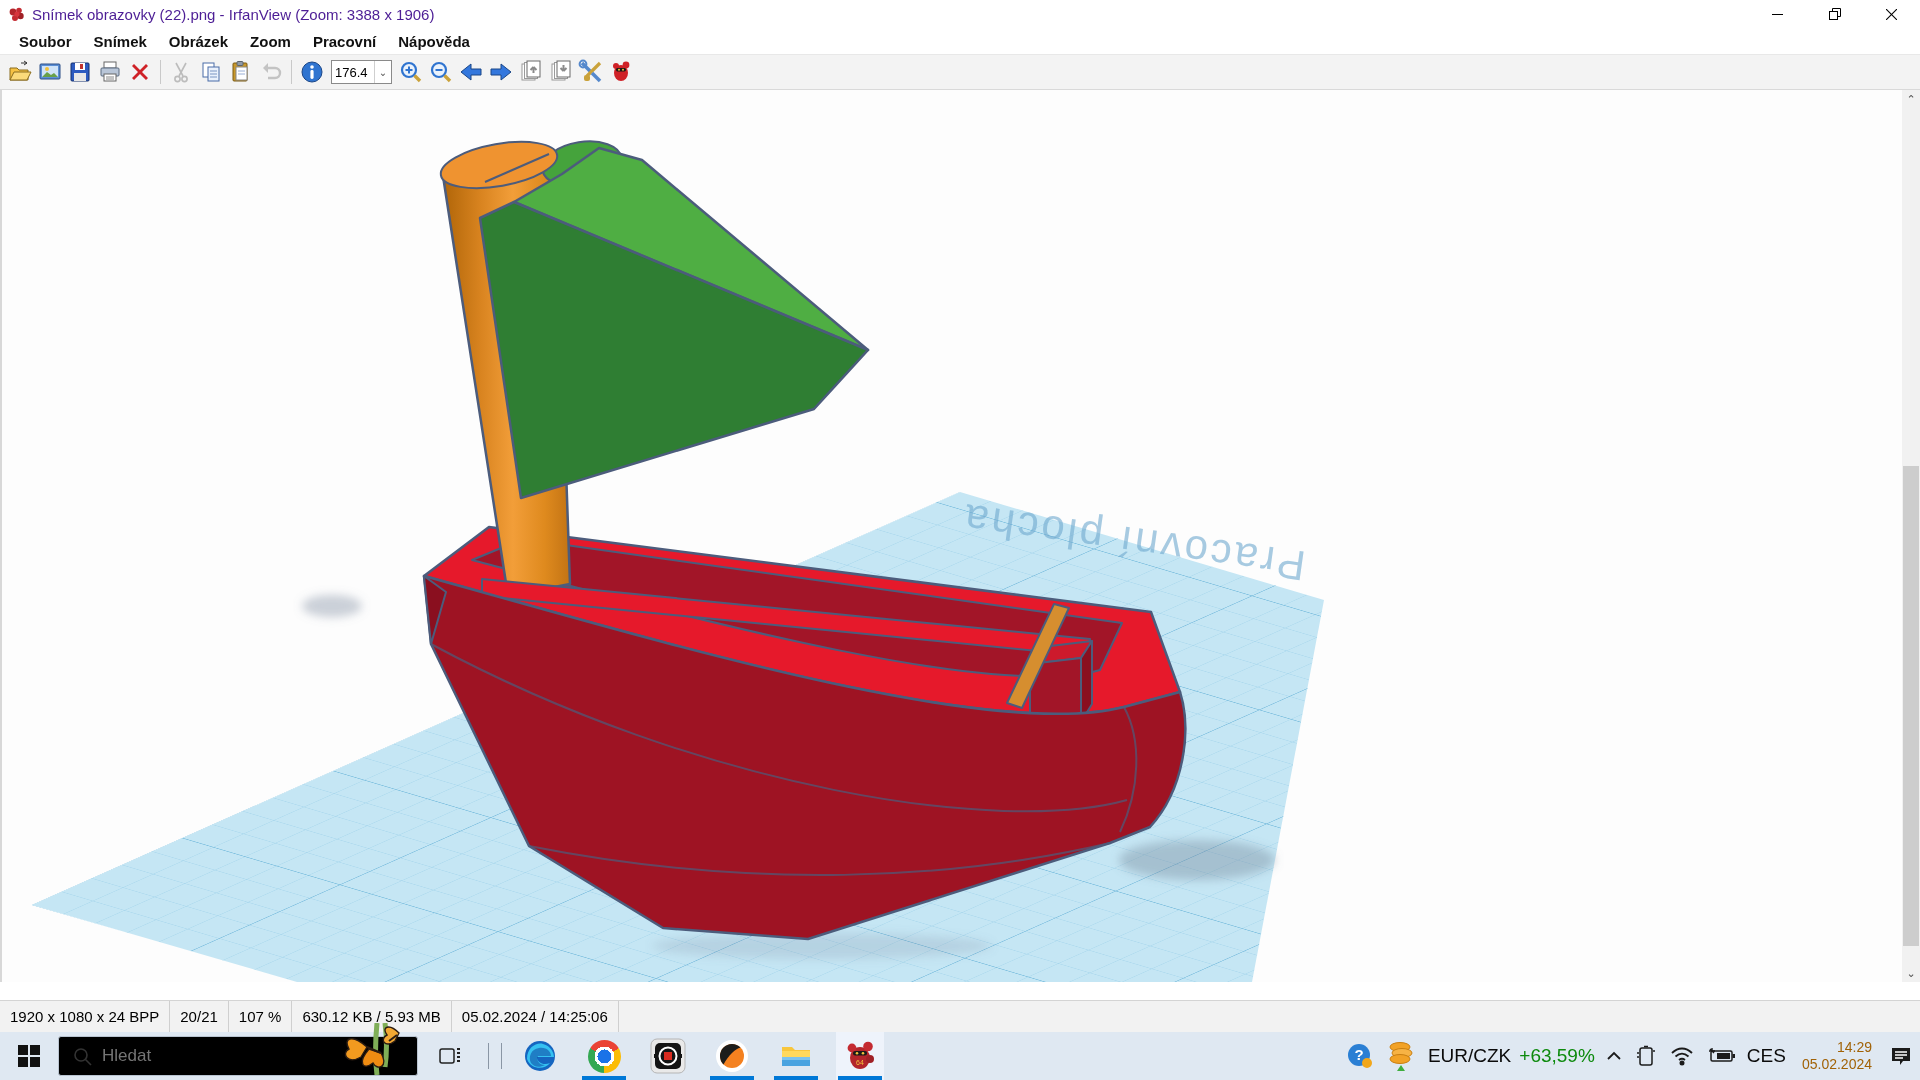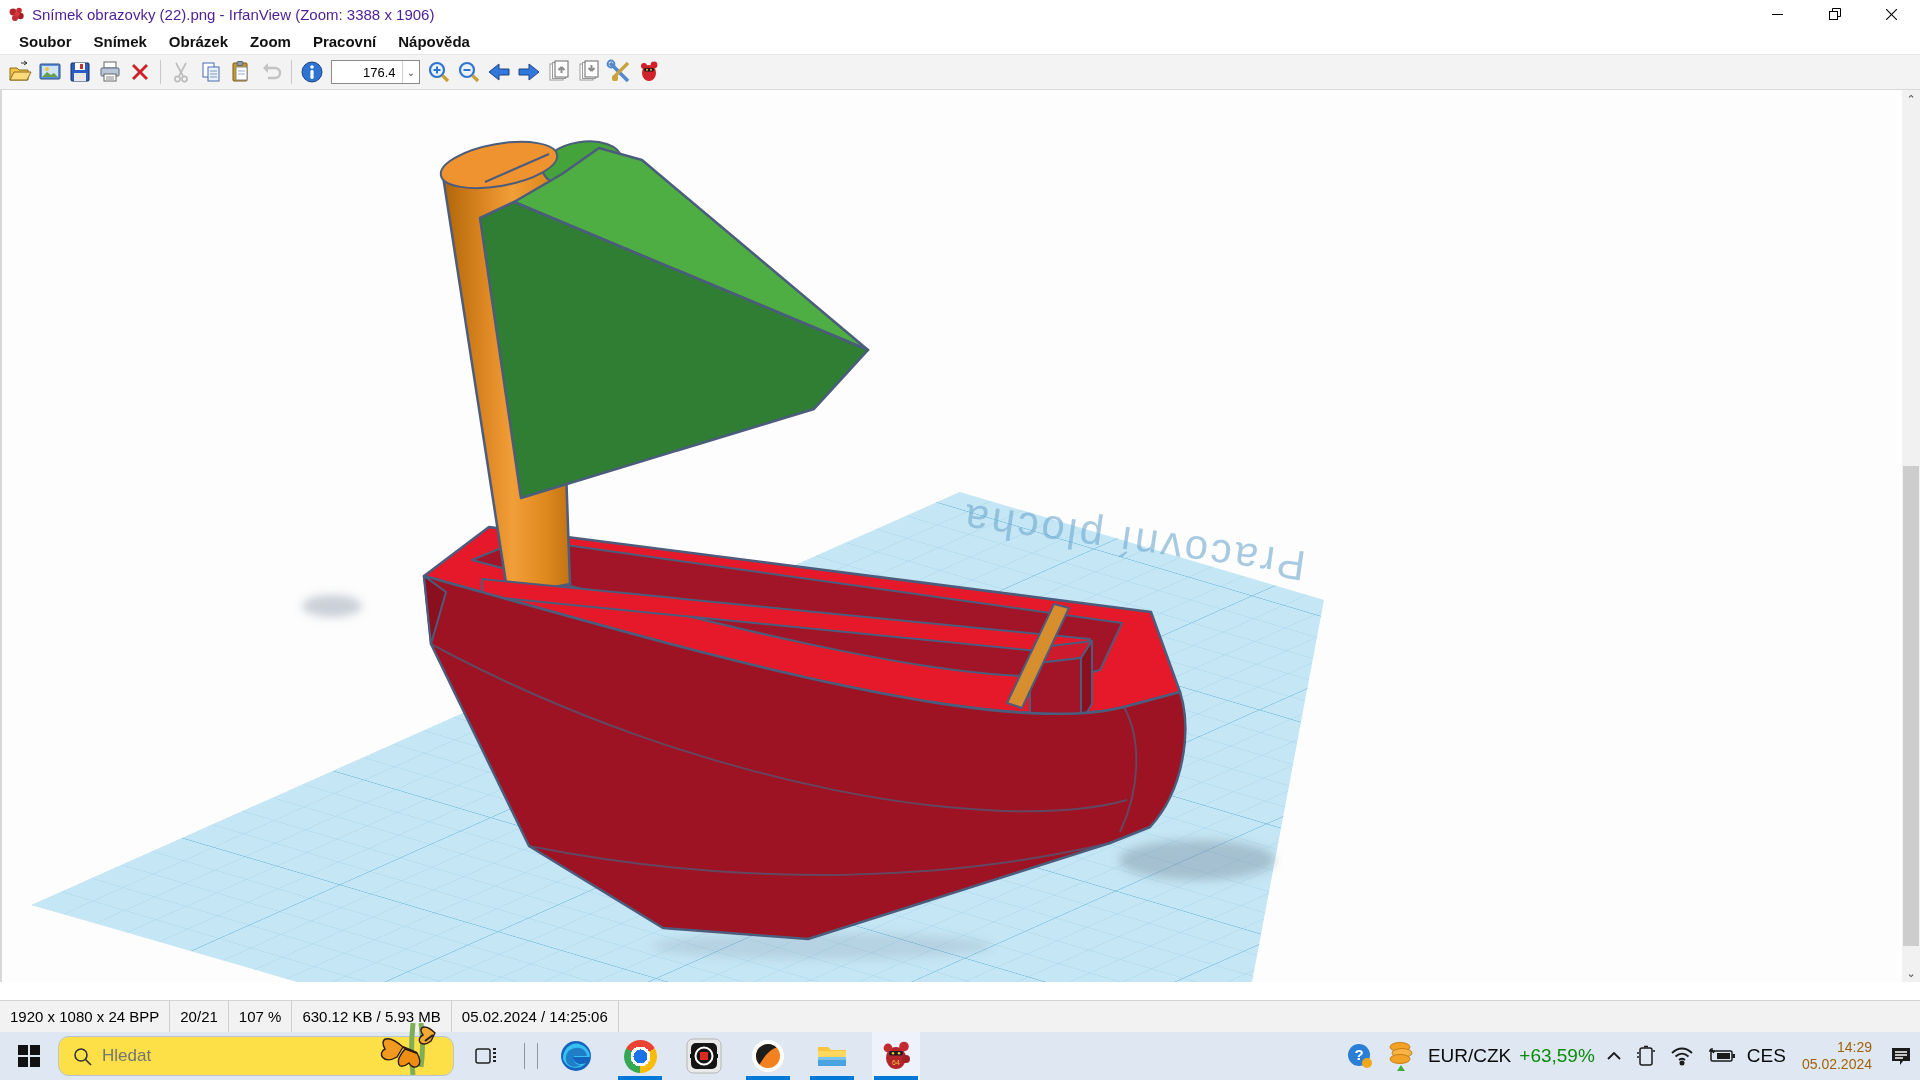--- a/index.html
+++ b/index.html
@@ -17,21 +17,21 @@
   
   .menubar { position:absolute; left:0; top:28px; width:1920px; height:27px; background:#fff; display:flex; align-items:center; padding-left:8px; border-bottom:1px solid #e8e8e8; }
   .menuitem { font-size:15px; color:#111; padding:4px 11px;font-weight:bold; }
 
   
   .toolbar { position:absolute; left:0; top:55px; width:1920px; height:35px; background:#f3f3f3; border-bottom:1px solid #d9d9d9; display:flex; align-items:center; padding-left:5px; }
   .tbtn { width:30px; height:30px; display:flex; align-items:center; justify-content:center; border:1px solid transparent; border-radius:3px; }
   .tbtn svg { display:block; }
   .tbtn.dim { opacity:.45; }
   .tsep { width:1px; height:24px; background:#c9c9c9; margin:0 5px; }
-  .zoombox { display:flex; margin:0 4px; height:24px; border:1px solid #8a8a8a; background:#fff; align-items:stretch;padding-left:28px; }
+  .zoombox { display:flex; margin:0 4px; height:24px; border:1px solid #8a8a8a; background:#fff; align-items:stretch; }
   .zoombox input { width:42px; border:0; outline:none; font-size:13px; padding:0 3px; font-family:"Liberation Sans",sans-serif; }
   .zoombox .dd { width:17px; display:flex; align-items:center; justify-content:center; border-left:1px solid #cfcfcf; color:#555; font-size:10px; }
 
   
   .content { position:absolute; left:0; top:90px; width:1920px; height:892px; background:#fff; border-left:2px solid #d8d8d8; }
   .scene { position:absolute; left:0; top:0; }
   
   .vscroll { position:absolute; right:0; top:90px; width:18px; height:892px; background:#f1f1f1; }
   .vscroll .arrow { position:absolute; left:0; width:18px; height:18px; display:flex; align-items:center; justify-content:center; color:#505050; font-size:11px; }
   .vscroll .thumb { position:absolute; left:1px; width:16px; background:#cdcdcd; }
@@ -40,21 +40,21 @@
   .hscroll .thumb { position:absolute; top:1px; height:16px; background:#cdcdcd; }
   .corner { position:absolute; right:0; top:982px; width:18px; height:18px; background:#f1f1f1; }
 
   
   .statusbar { position:absolute; left:0; top:1000px; width:1920px; height:32px; background:#f2f2f2; border-top:1px solid #d4d4d4; display:flex; align-items:center; font-size:15px; color:#000; }
   .sfield { padding:0 10px; height:100%; display:flex; align-items:center; border-right:1px solid #cfcfcf; white-space:nowrap; }
 
   
   .taskbar { position:absolute; left:0; top:1032px; width:1920px; height:48px; background:#dfe8f2; display:flex; align-items:center; }
   .startbtn { width:58px; height:48px; display:flex; align-items:center; justify-content:center; }
-  .searchbox { position:relative; width:396px; height:40px; background:#fde047; border:1px solid #b9c4d1; border-radius:11px; display:flex; align-items:center; }
+  .searchbox { position:relative; width:360px; height:40px; background:#000000; border:1px solid #b9c4d1; border-radius:3px; display:flex; align-items:center; }
   .searchbox svg.mag { margin:0 10px 0 14px; }
   .searchbox input { border:0; outline:none; font-size:17px; color:#5a5a5a; width:200px; background:transparent; font-family:"Liberation Sans",sans-serif; }
   .searchart { position:absolute; right:2px; bottom:0; }
   .tvbtn, .appbtn { width:48px; height:48px; display:flex; align-items:center; justify-content:center; position:relative; margin:0 8px; }
   .appbtn .underline { position:absolute; bottom:0; left:2px; width:44px; height:4px; background:#0078d7; }
   .appbtn.active { background:#eef3fb; }
   .tb-divider { width:1px; height:26px; background:#8a96a5; margin:0 6px; }
   .tray { margin-left:auto; display:flex; align-items:center; height:48px; }
   .trayicon { display:flex; align-items:center; justify-content:center; padding:0 7px; height:48px; }
   .traytext { font-size:19px; color:#0b0b0b; padding:0 4px; white-space:nowrap; }

